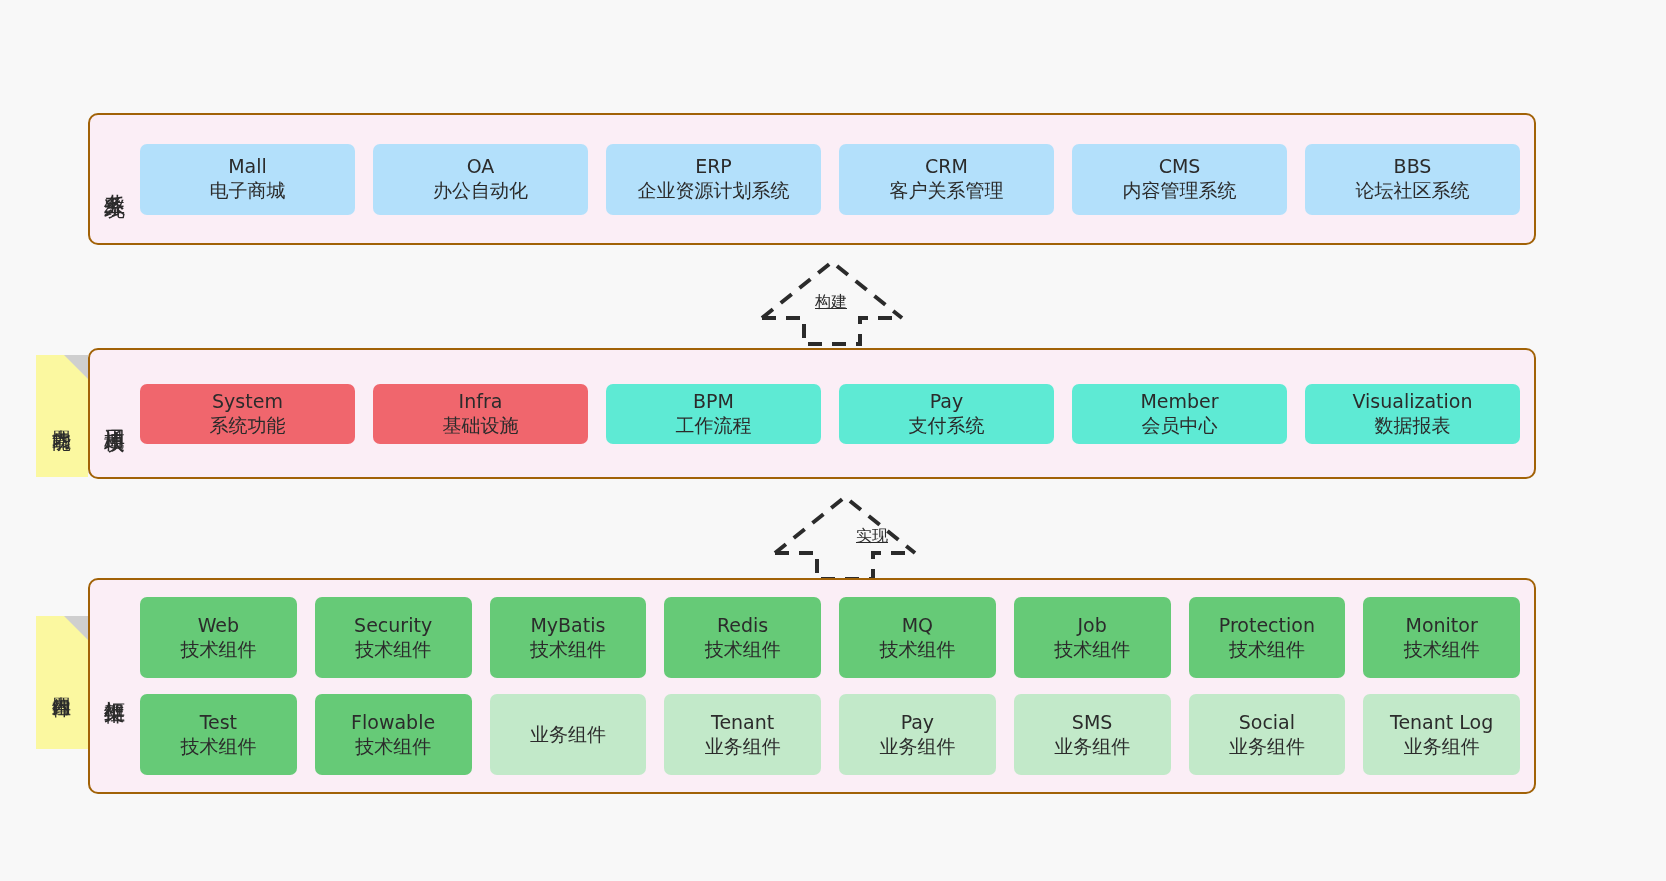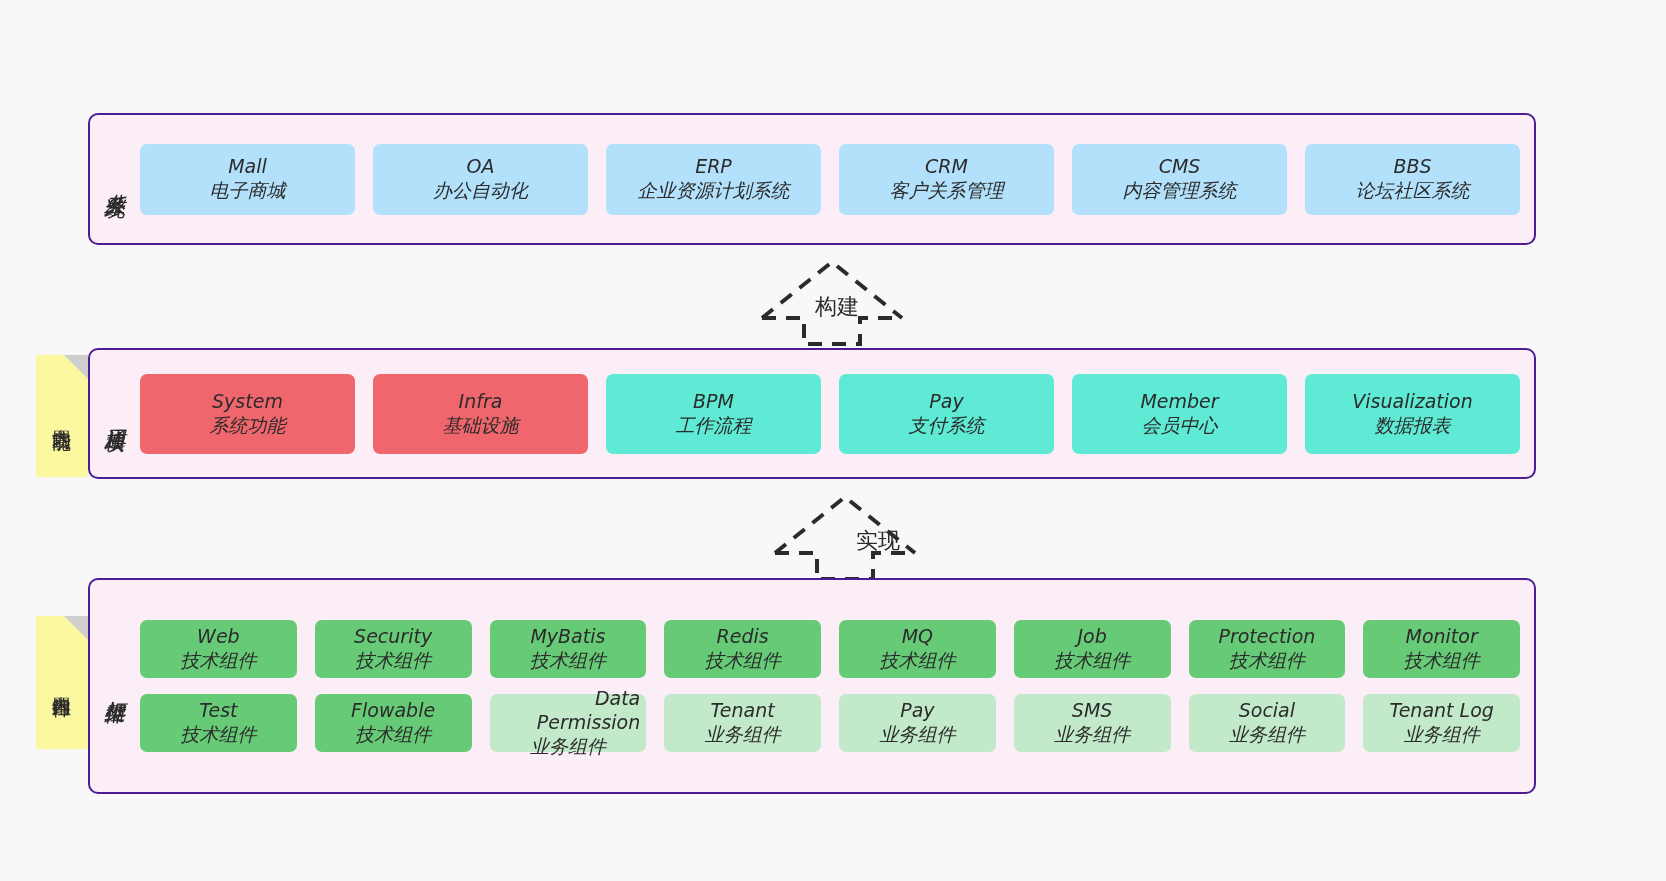--- a/index.html
+++ b/index.html
@@ -18,26 +18,25 @@
 
   .canvas {
     position: absolute;
     inset: 0;
   }
 
   
   .layer {
     position: absolute;
     background: #fbeef6;
-    border: 2px solid #4c1d95;
+    border: 2px solid #a16207;
     border-radius: 10px;
     box-sizing: border-box;
     display: flex;
     align-items: stretch;
-    font-style: italic;
   }
 
   .layer-title {
     width: 48px;
     flex: 0 0 48px;
     display: flex;
     align-items: center;
     justify-content: center;
     font-size: 21px;
     line-height: 1.18;
@@ -85,24 +84,24 @@
   .c-red         { background: #f0666d; }
   .c-pink        { background: #5eead4; }
   .c-green       { background: #66ca77; }
   .c-lightgreen  { background: #c2e9c9; }
 
   
   #layer-business  { left: 88px;  top: 113px; width: 1448px; height: 132px; }
   #layer-business .card { height: 71px; }
 
   #layer-modules   { left: 88px;  top: 348px; width: 1448px; height: 131px; }
-  #layer-modules .card { height: 80px; }
+  #layer-modules .card { height: 60px; }
 
   #layer-framework { left: 88px;  top: 578px; width: 1448px; height: 216px; }
-  #layer-framework .card { height: 58px; text-align: right; }
+  #layer-framework .card { height: 81px; }
 
   
   .note {
     position: absolute;
     background: #fbf8a0;
     display: flex;
     align-items: center;
     justify-content: center;
     font-size: 19px;
     line-height: 1.2;
@@ -125,25 +124,26 @@
   #note-builtin-features  { left: 36px; top: 355px; width: 52px; height: 122px; }
   #note-builtin-components{ left: 36px; top: 616px; width: 52px; height: 133px; }
 
   
   .arrow {
     position: absolute;
     pointer-events: none;
   }
   .arrow-label {
     position: absolute;
-    font-size: 22px;
+    font-size: 16px;
     color: #2b2b2b;
     background: transparent;
     user-select: none;
     white-space: nowrap;
+    text-decoration: underline;
   }
   #arrow-build      { left: 752px; top: 256px; width: 160px; height: 90px; }
   #label-build      { left: 815px; top: 292px; }
   #arrow-implement  { left: 765px; top: 491px; width: 160px; height: 90px; }
   #label-implement  { left: 856px; top: 526px; }
 </style>
 </head>
 <body>
 
 <div class="canvas">
@@ -264,21 +264,20 @@
       <div class="row">
         <div class="card c-green">
           <span class="t1">Test</span>
           <span class="t2">技术组件</span>
         </div>
         <div class="card c-green">
           <span class="t1">Flowable</span>
           <span class="t2">技术组件</span>
         </div>
         <div class="card c-lightgreen wrap">
-          <span class="t1">Data Permission</span>
           <span class="t2">业务组件</span>
         </div>
         <div class="card c-lightgreen">
           <span class="t1">Tenant</span>
           <span class="t2">业务组件</span>
         </div>
         <div class="card c-lightgreen">
           <span class="t1">Pay</span>
           <span class="t2">业务组件</span>
         </div>

